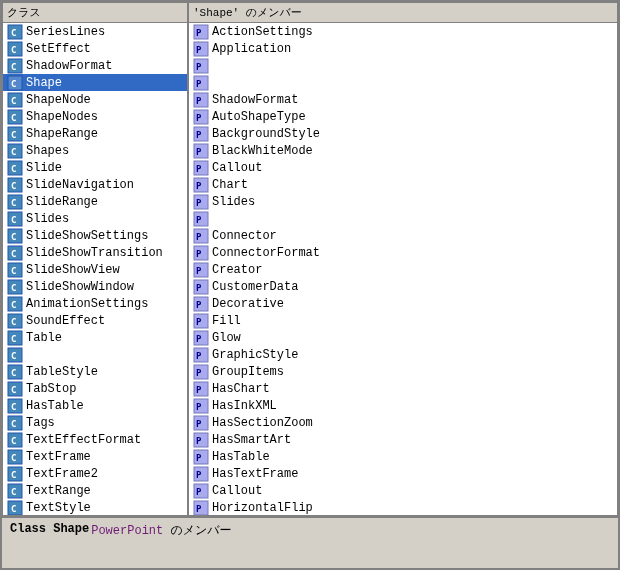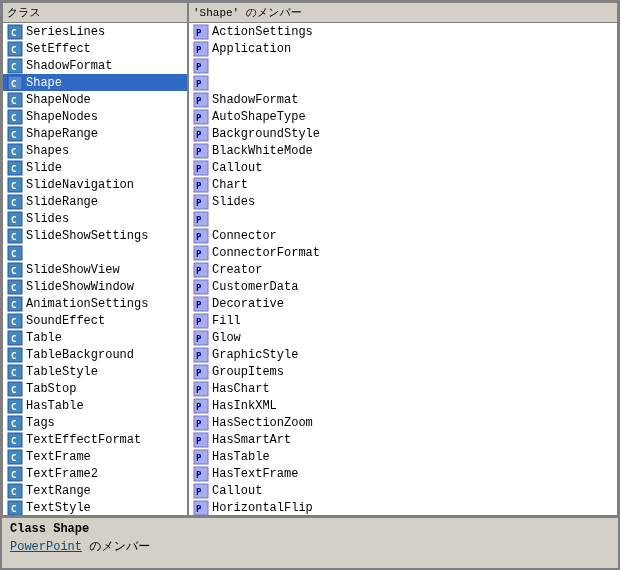--- a/index.html
+++ b/index.html
@@ -74,32 +74,31 @@
     .list-container::-webkit-scrollbar-thumb {
       background: #a0a0a0;
       border: 1px solid #808080;
     }
     .bottom-panel {
       height: 52px;
       background: #d4d0c8;
       border-top: 2px solid #808080;
       padding: 4px 8px;
       display: flex;
-      flex-direction: column;
+      flex-direction: row;
       gap: 2px;
     }
     .bottom-class-text {
       font-size: 12px;
       font-weight: bold;
       color: #000;
     }
     .bottom-link {
       font-size: 12px;
-      color: #0c4a6e;
-      text-decoration: underline;
+      color: #701a75;
       cursor: pointer;
     }
     
     .icon-svg {
       width: 16px;
       height: 16px;
       flex-shrink: 0;
       margin-right: 3px;
     }
   </style>
@@ -203,20 +202,21 @@
               <rect x="1" y="1" width="14" height="14" fill="#4488bb" stroke="#2255aa"></rect>
               <text x="4" y="12" fill="white" font-size="9" font-weight="bold" font-family="monospace">C</text>
             </svg>
             <span>SlideShowSettings</span>
           </div>
           <div class="list-item">
             <svg width="16" height="16" viewBox="0 0 16 16" class="icon-svg">
               <rect x="1" y="1" width="14" height="14" fill="#4488bb" stroke="#2255aa"></rect>
               <text x="4" y="12" fill="white" font-size="9" font-weight="bold" font-family="monospace">C</text>
             </svg>
+            <span>SlideShowTransition</span>
           </div>
           <div class="list-item">
             <svg width="16" height="16" viewBox="0 0 16 16" class="icon-svg">
               <rect x="1" y="1" width="14" height="14" fill="#4488bb" stroke="#2255aa"></rect>
               <text x="4" y="12" fill="white" font-size="9" font-weight="bold" font-family="monospace">C</text>
             </svg>
             <span>SlideShowView</span>
           </div>
           <div class="list-item">
             <svg width="16" height="16" viewBox="0 0 16 16" class="icon-svg">
@@ -244,21 +244,20 @@
               <rect x="1" y="1" width="14" height="14" fill="#4488bb" stroke="#2255aa"></rect>
               <text x="4" y="12" fill="white" font-size="9" font-weight="bold" font-family="monospace">C</text>
             </svg>
             <span>Table</span>
           </div>
           <div class="list-item">
             <svg width="16" height="16" viewBox="0 0 16 16" class="icon-svg">
               <rect x="1" y="1" width="14" height="14" fill="#4488bb" stroke="#2255aa"></rect>
               <text x="4" y="12" fill="white" font-size="9" font-weight="bold" font-family="monospace">C</text>
             </svg>
-            <span>TableBackground</span>
           </div>
           <div class="list-item">
             <svg width="16" height="16" viewBox="0 0 16 16" class="icon-svg">
               <rect x="1" y="1" width="14" height="14" fill="#4488bb" stroke="#2255aa"></rect>
               <text x="4" y="12" fill="white" font-size="9" font-weight="bold" font-family="monospace">C</text>
             </svg>
             <span>TableStyle</span>
           </div>
           <div class="list-item">
             <svg width="16" height="16" viewBox="0 0 16 16" class="icon-svg">

